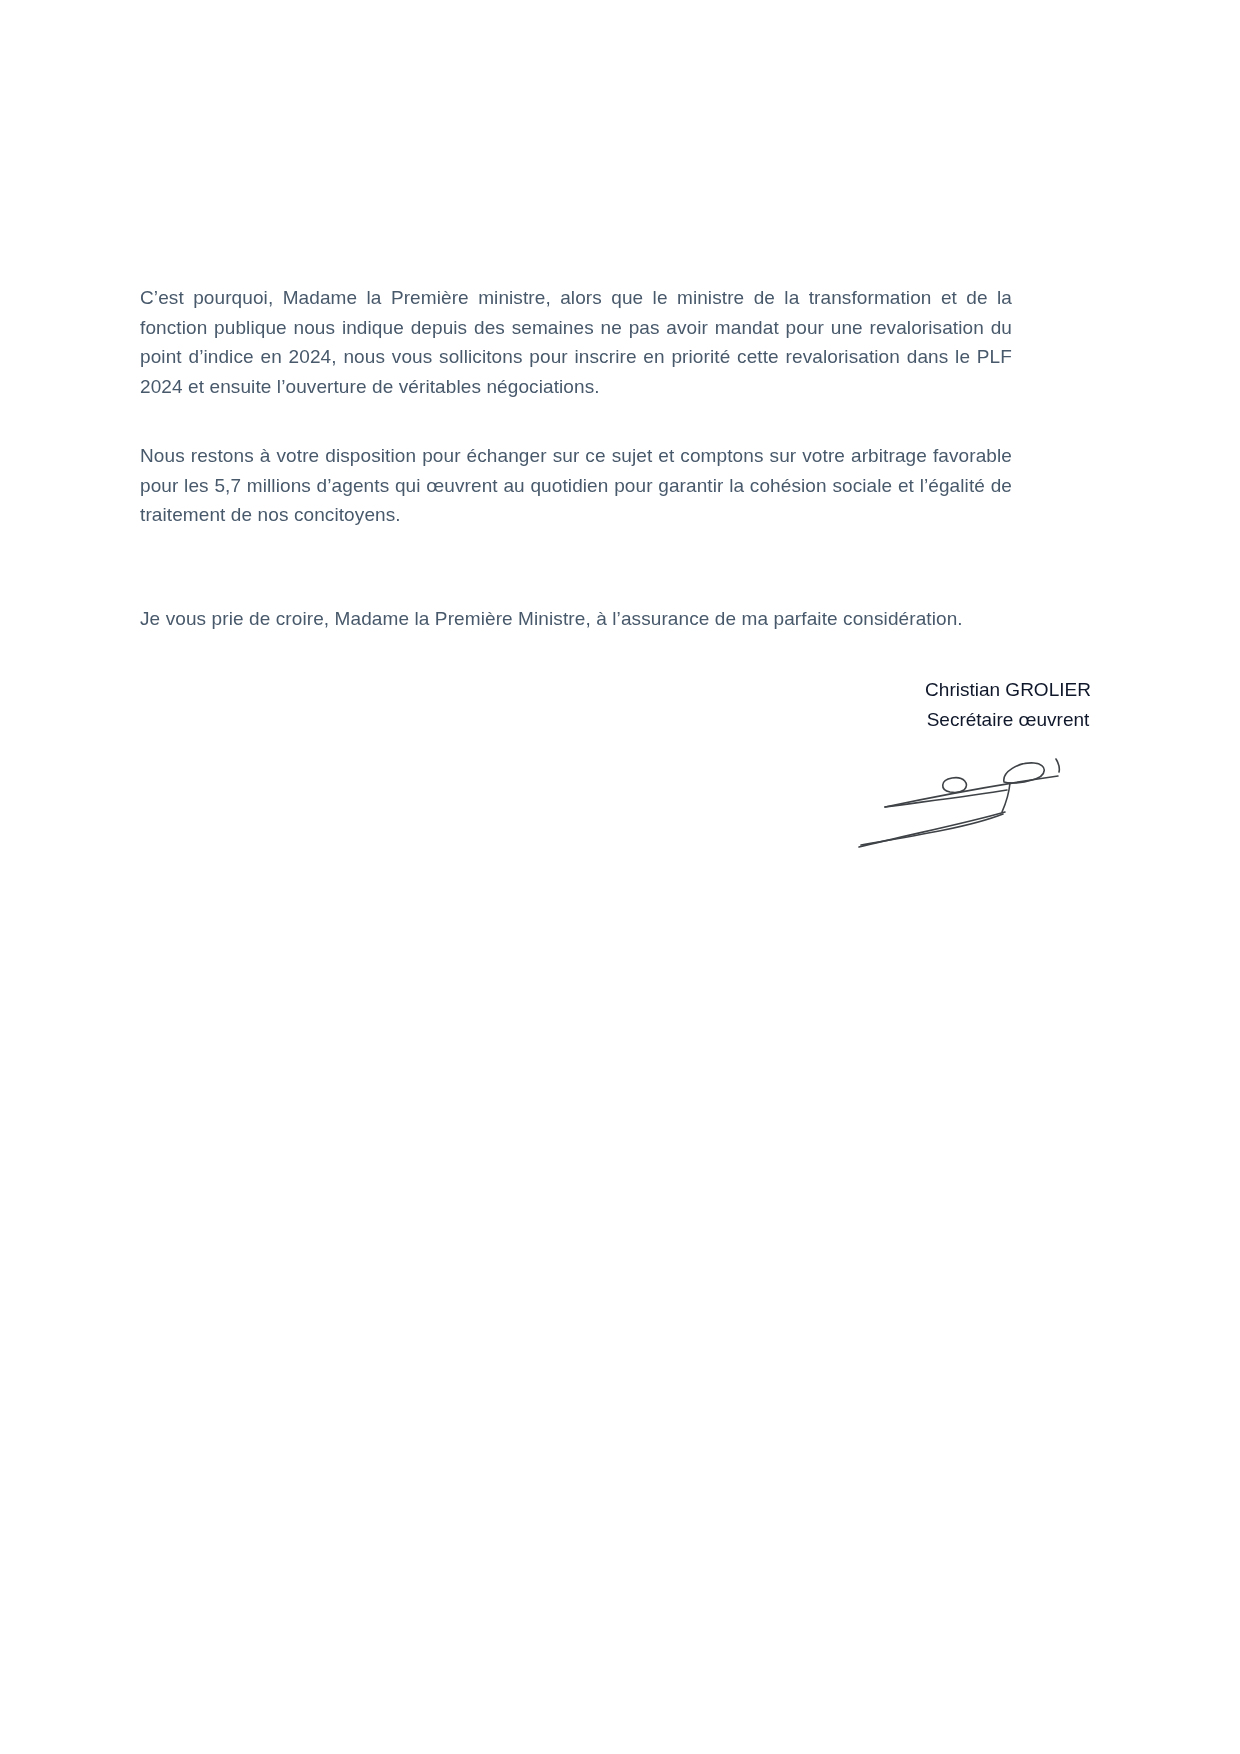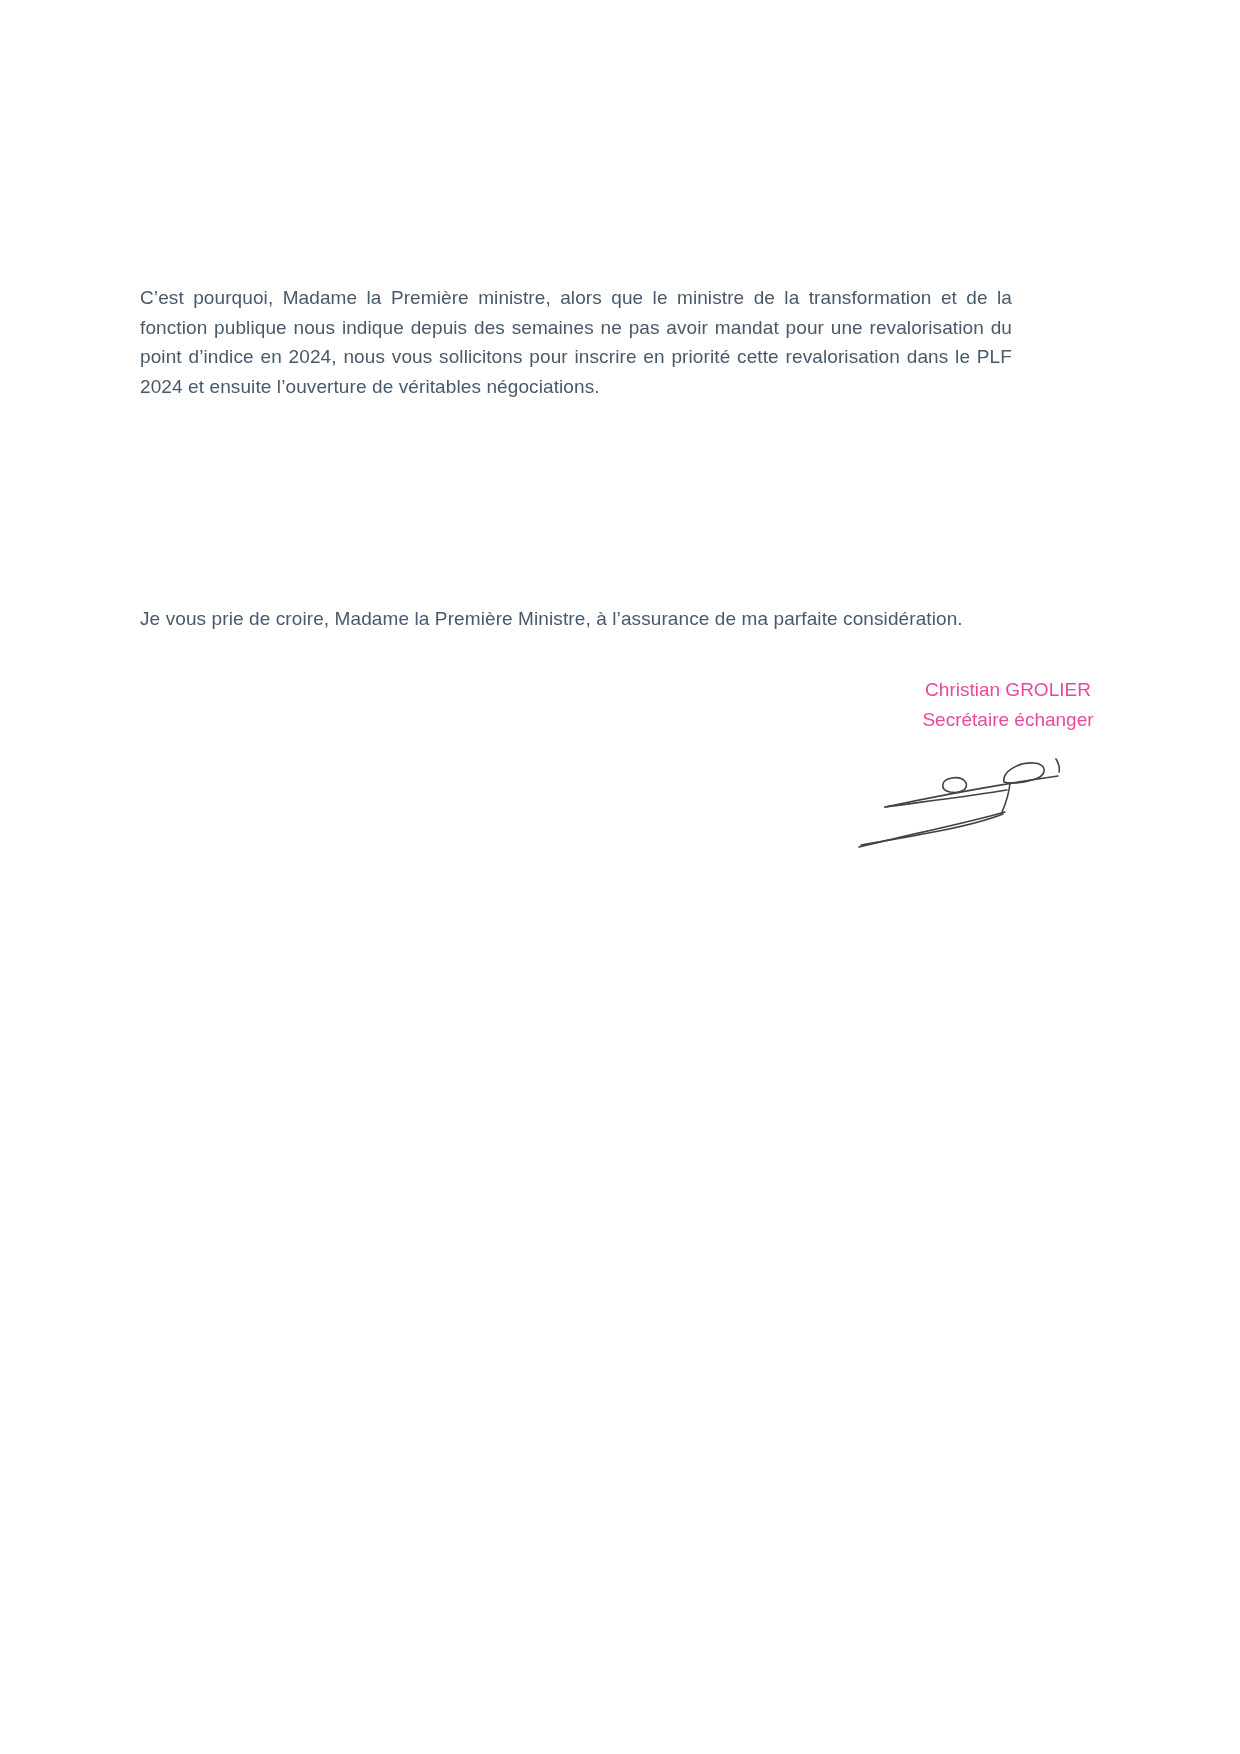--- a/index.html
+++ b/index.html
@@ -31,21 +31,21 @@
   }
   .para-1 { top: 283px; }
   .para-2 { top: 441px; }
   .para-closing { top: 604px; }
   .signer-block {
     position: absolute;
     left: 858px;
     top: 675px;
     width: 300px;
     text-align: center;
-    color: #ec4899;
+    color: #0f172a;
     font-size: 19px;
     line-height: 30px;
   }
   .signature-wrap {
     position: absolute;
     left: 852px;
     top: 750px;
     width: 226px;
     height: 114px;
   }
@@ -55,26 +55,27 @@
     height: 100%;
   }
 </style>
 </head>
 <body>
 
 <div class="page">
 
   <p class="para justify para-1">C’est pourquoi, Madame la Première ministre, alors que le ministre de la transformation et de la fonction publique nous indique depuis des semaines ne pas avoir mandat pour une revalorisation du point d’indice en 2024, nous vous sollicitons pour inscrire en priorité cette revalorisation dans le PLF 2024 et ensuite l’ouverture de véritables négociations.</p>
 
+  <p class="para justify para-2">Nous restons à votre disposition pour échanger sur ce sujet et comptons sur votre arbitrage favorable pour les 5,7 millions d’agents qui œuvrent au quotidien pour garantir la cohésion sociale et l’égalité de traitement de nos concitoyens.</p>
 
   <p class="para para-closing">Je vous prie de croire, Madame la Première Ministre, à l’assurance de ma parfaite considération.</p>
 
   <div class="signer-block">
     <div>Christian GROLIER</div>
-    <div>Secrétaire échanger</div>
+    <div>Secrétaire œuvrent</div>
   </div>
 
   <div class="signature-wrap">
     <svg viewBox="0 0 226 114" xmlns="http://www.w3.org/2000/svg">
       <g fill="none" stroke="#3f4347" stroke-width="1.6" stroke-linecap="round" stroke-linejoin="round">
 
         <path d="M33,57 C90,45 150,34 206,26"></path>
 
         <path d="M33,57 C85,50 125,45 155,40"></path>
 

